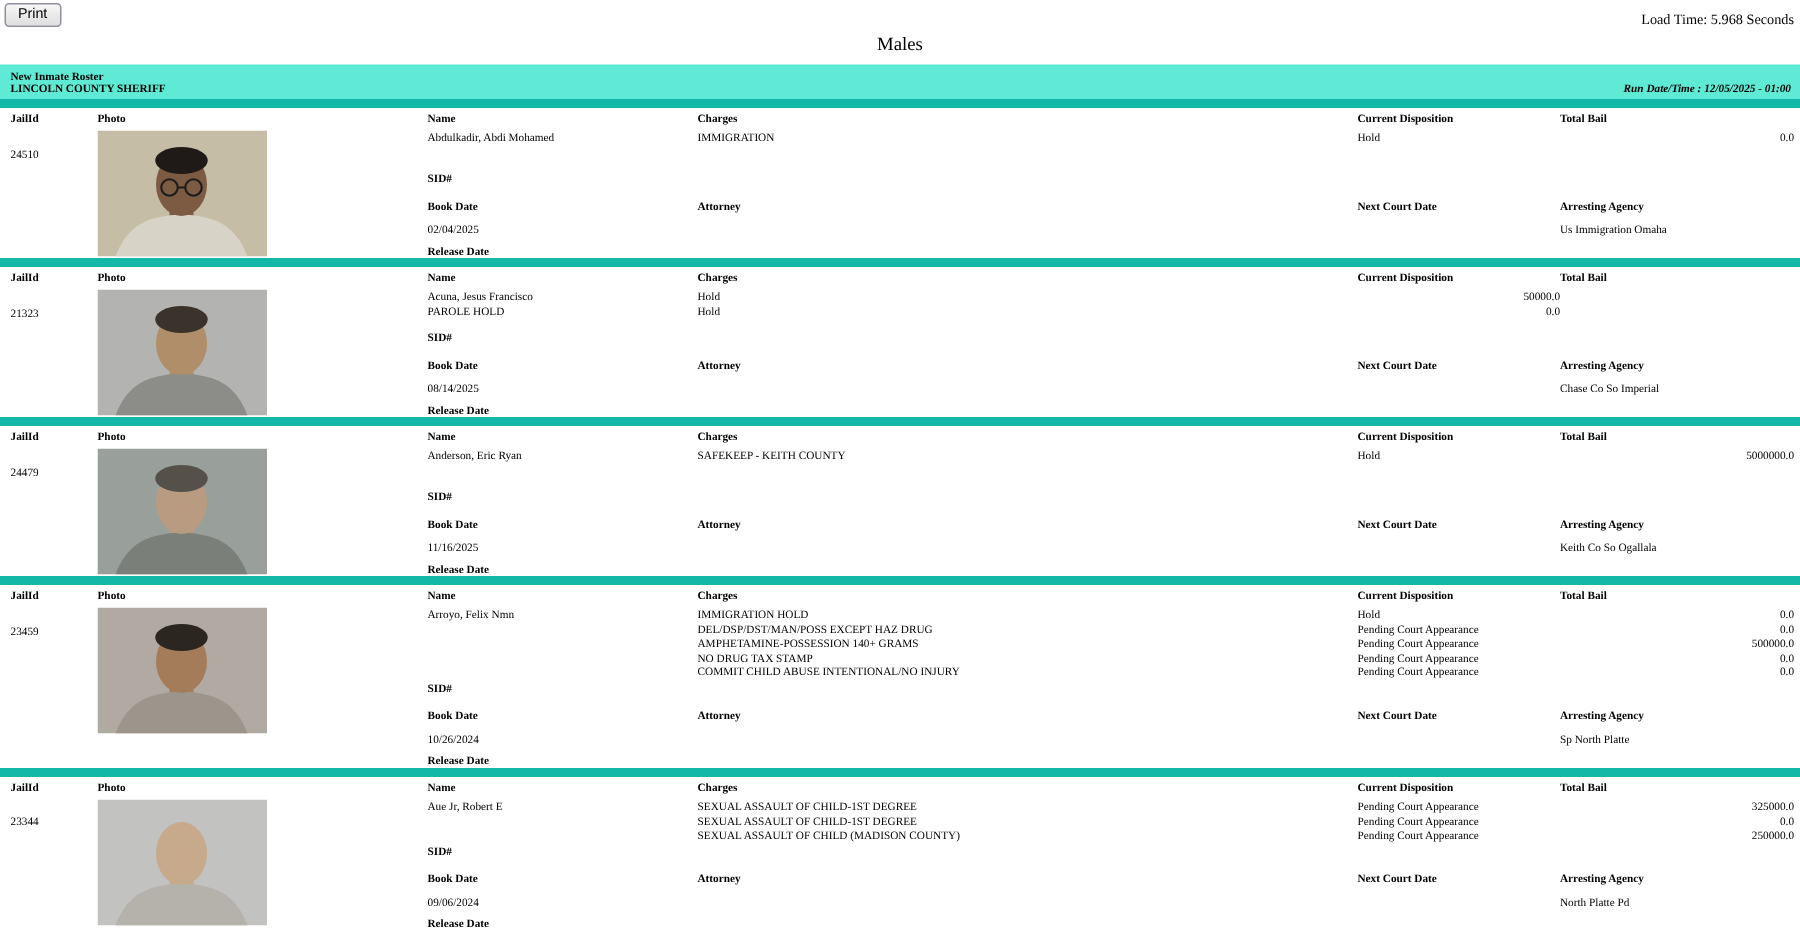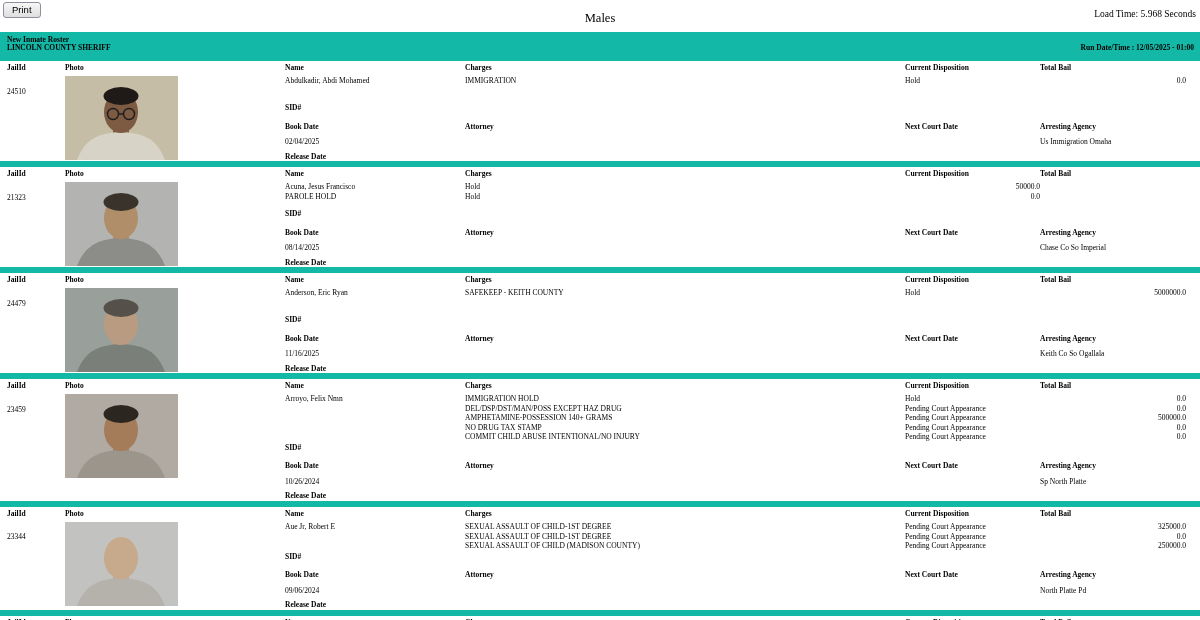--- a/index.html
+++ b/index.html
@@ -5,37 +5,37 @@
   * { margin:0; padding:0; box-sizing:border-box; }
   html,body { width:1200px; height:620px; }
   body { background:#fff; color:#000; font-family:"Liberation Serif", serif; overflow:hidden; }
   .page { position:relative; width:1200px; height:620px; overflow:hidden; background:#fff; }
 
   .print-btn { position:absolute; left:3px; top:2px; font:9.5px "Liberation Sans", sans-serif;
     padding:1px 8px 2px; background:linear-gradient(#f7f7f7,#dedede); border:1px solid #8f8f9d;
     border-radius:3px; color:#000; cursor:pointer; }
   .load-time { position:absolute; top:9px; right:4px; font-size:9.5px; }
 
-  .page-title { text-align:center; padding-top:11px; font-size:12.5px; }
-
-  .report-header { margin-top:6px; background:#14b8a6; height:23px; padding:3px 6px 3px 7px;
+  .page-title { text-align:center; padding-top:22px; font-size:12.5px; }
+
+  .report-header { margin-top:6px; background:#5eead4; height:23px; padding:3px 6px 3px 7px;
     display:flex; justify-content:space-between; align-items:flex-end; }
   .rh-left div { font-weight:bold; font-size:7.5px; line-height:8px; }
-  .rh-right { font-weight:bold; font-size:7.5px; line-height:8px; }
+  .rh-right { font-weight:bold; font-size:7.5px; line-height:8px;font-style:italic; }
 
   .record { position:relative; border-top:6px solid #14b8a6; min-height:103px; padding-top:3px; }
   .lbl { font-weight:bold; font-size:7.5px; line-height:8.5px; white-space:nowrap; }
   .val { font-size:7.5px; line-height:8.5px; white-space:nowrap; }
 
   .col-jail  { position:absolute; left:7px;  top:3px; width:55px; }
   .col-jail .val { margin-top:15px; }
   .col-photo { position:absolute; left:65px; top:3px; width:113px; }
   .mug { display:block; margin-top:3.5px; width:113px; height:84px; }
 
-  .col-main { margin-left:285px; margin-right:14px; }
+  .col-main { margin-left:285px; margin-right:4px; }
   .grid4 { display:grid; grid-template-columns:180px 440px 135px 1fr; }
   .charges { margin-top:3.5px; min-height:26px; align-content:start; }
   .charges div { font-size:7.5px; line-height:9.6px; white-space:nowrap; overflow:hidden; }
   .c-bail { text-align:right; }
   .sid { margin-top:2px; }
   .hdr2 { margin-top:10px; }
   .vals2 { margin-top:7px; }
   .rel { margin-top:6px; }
 </style>
 </head>

